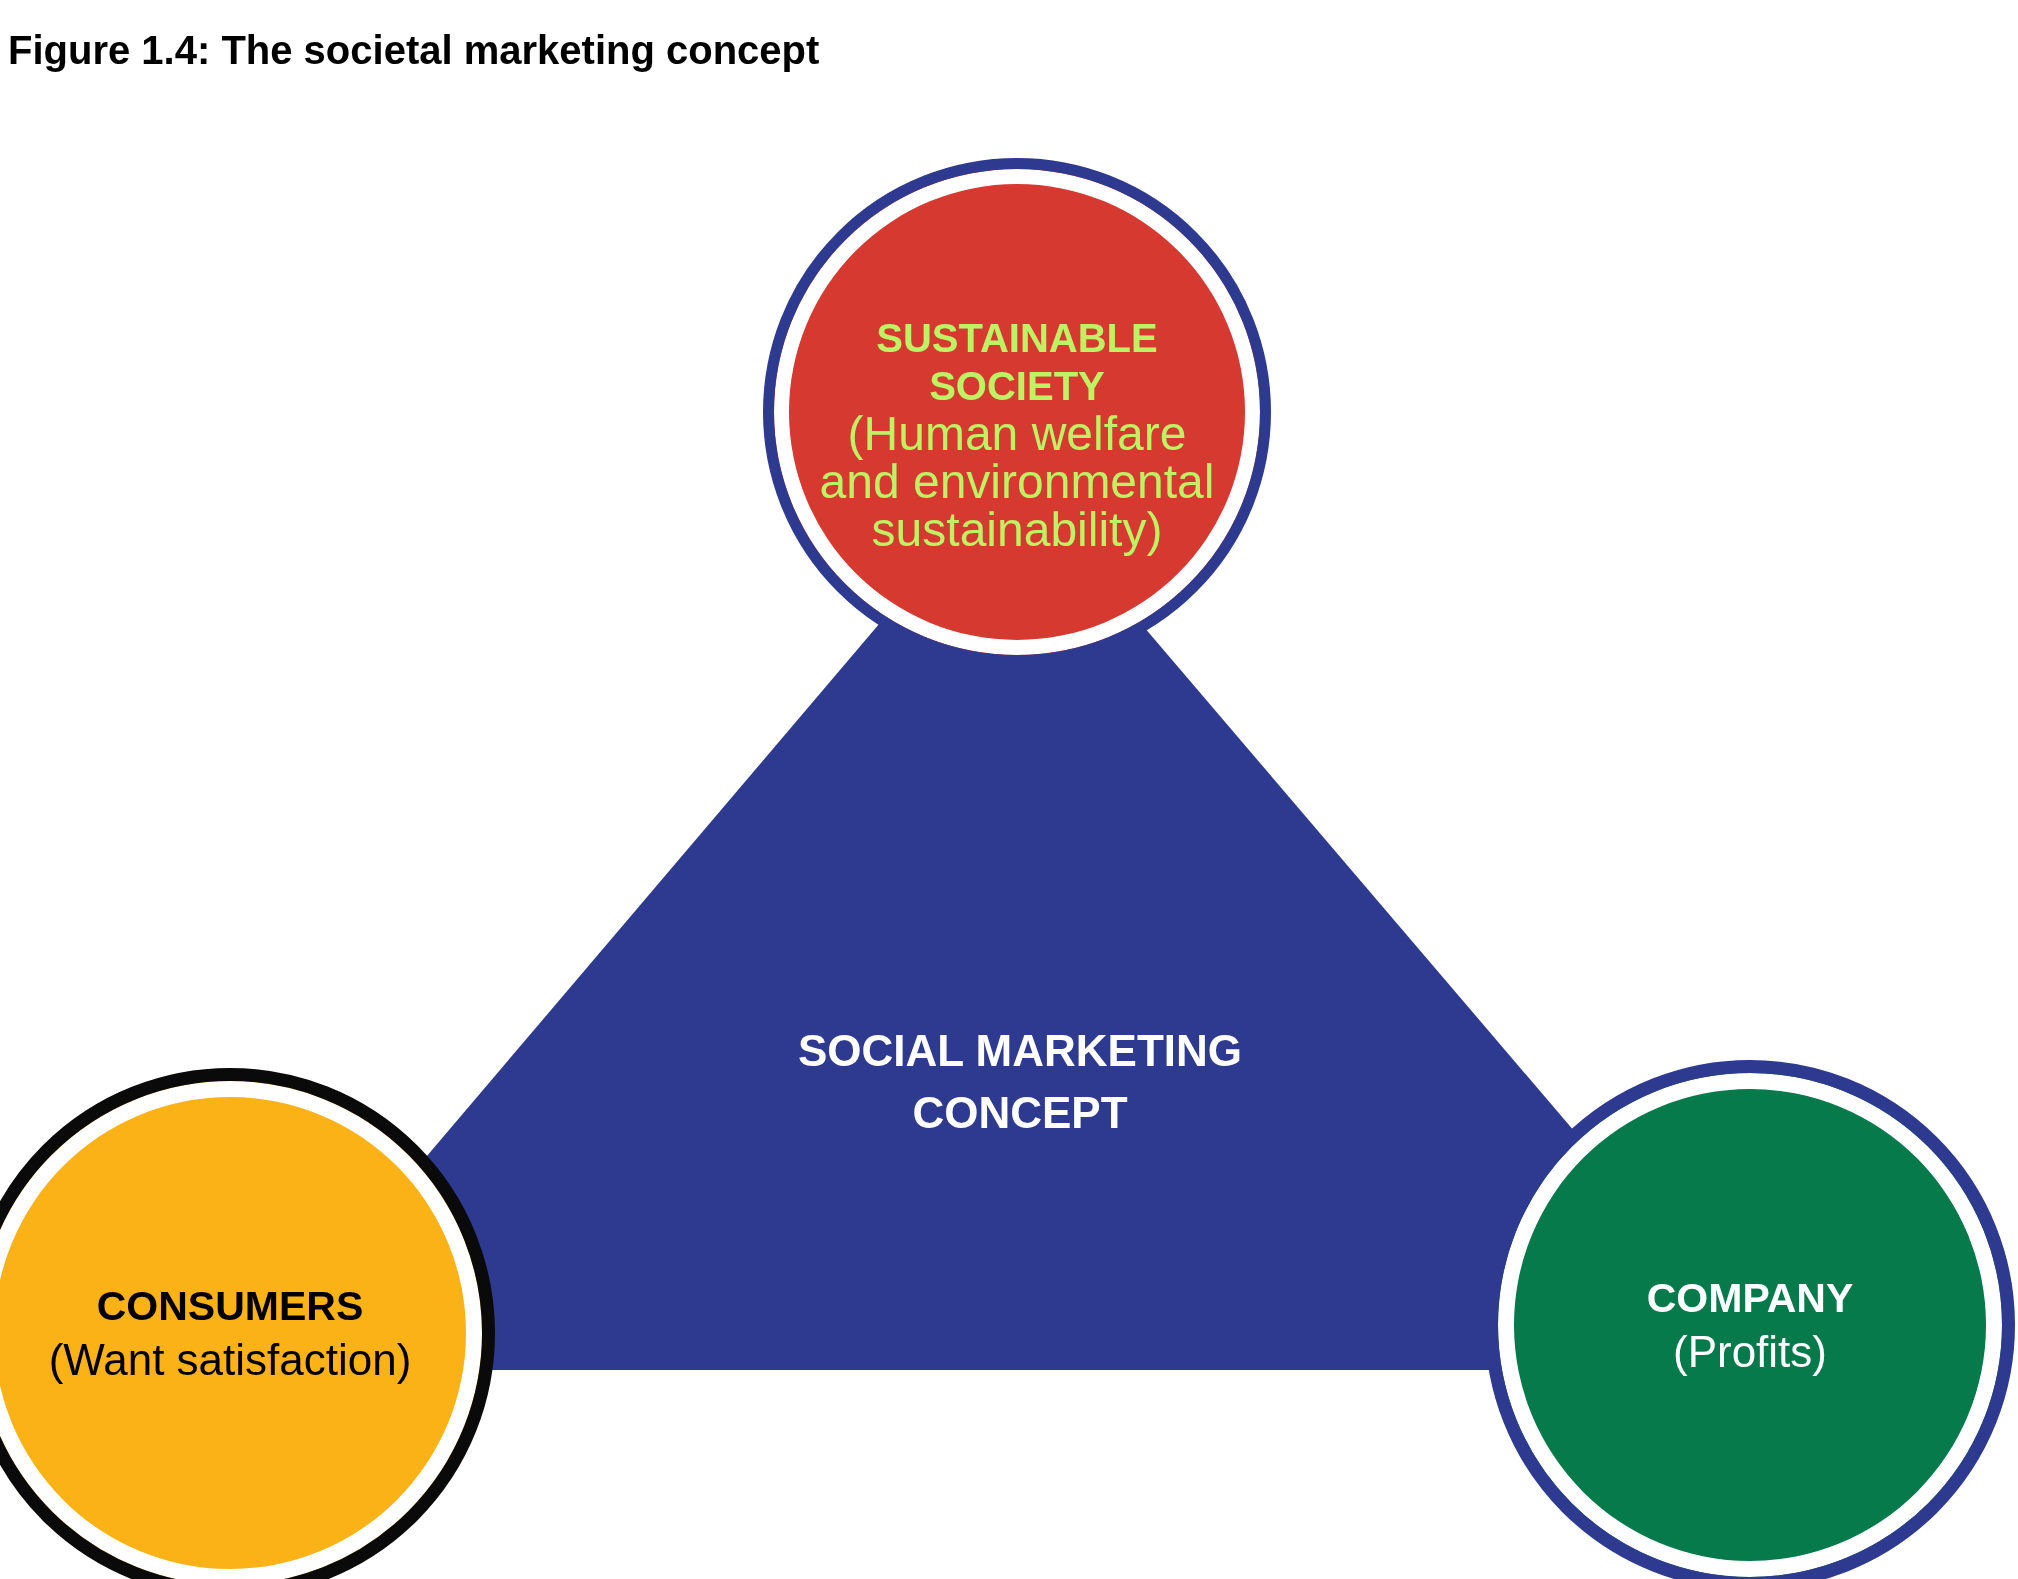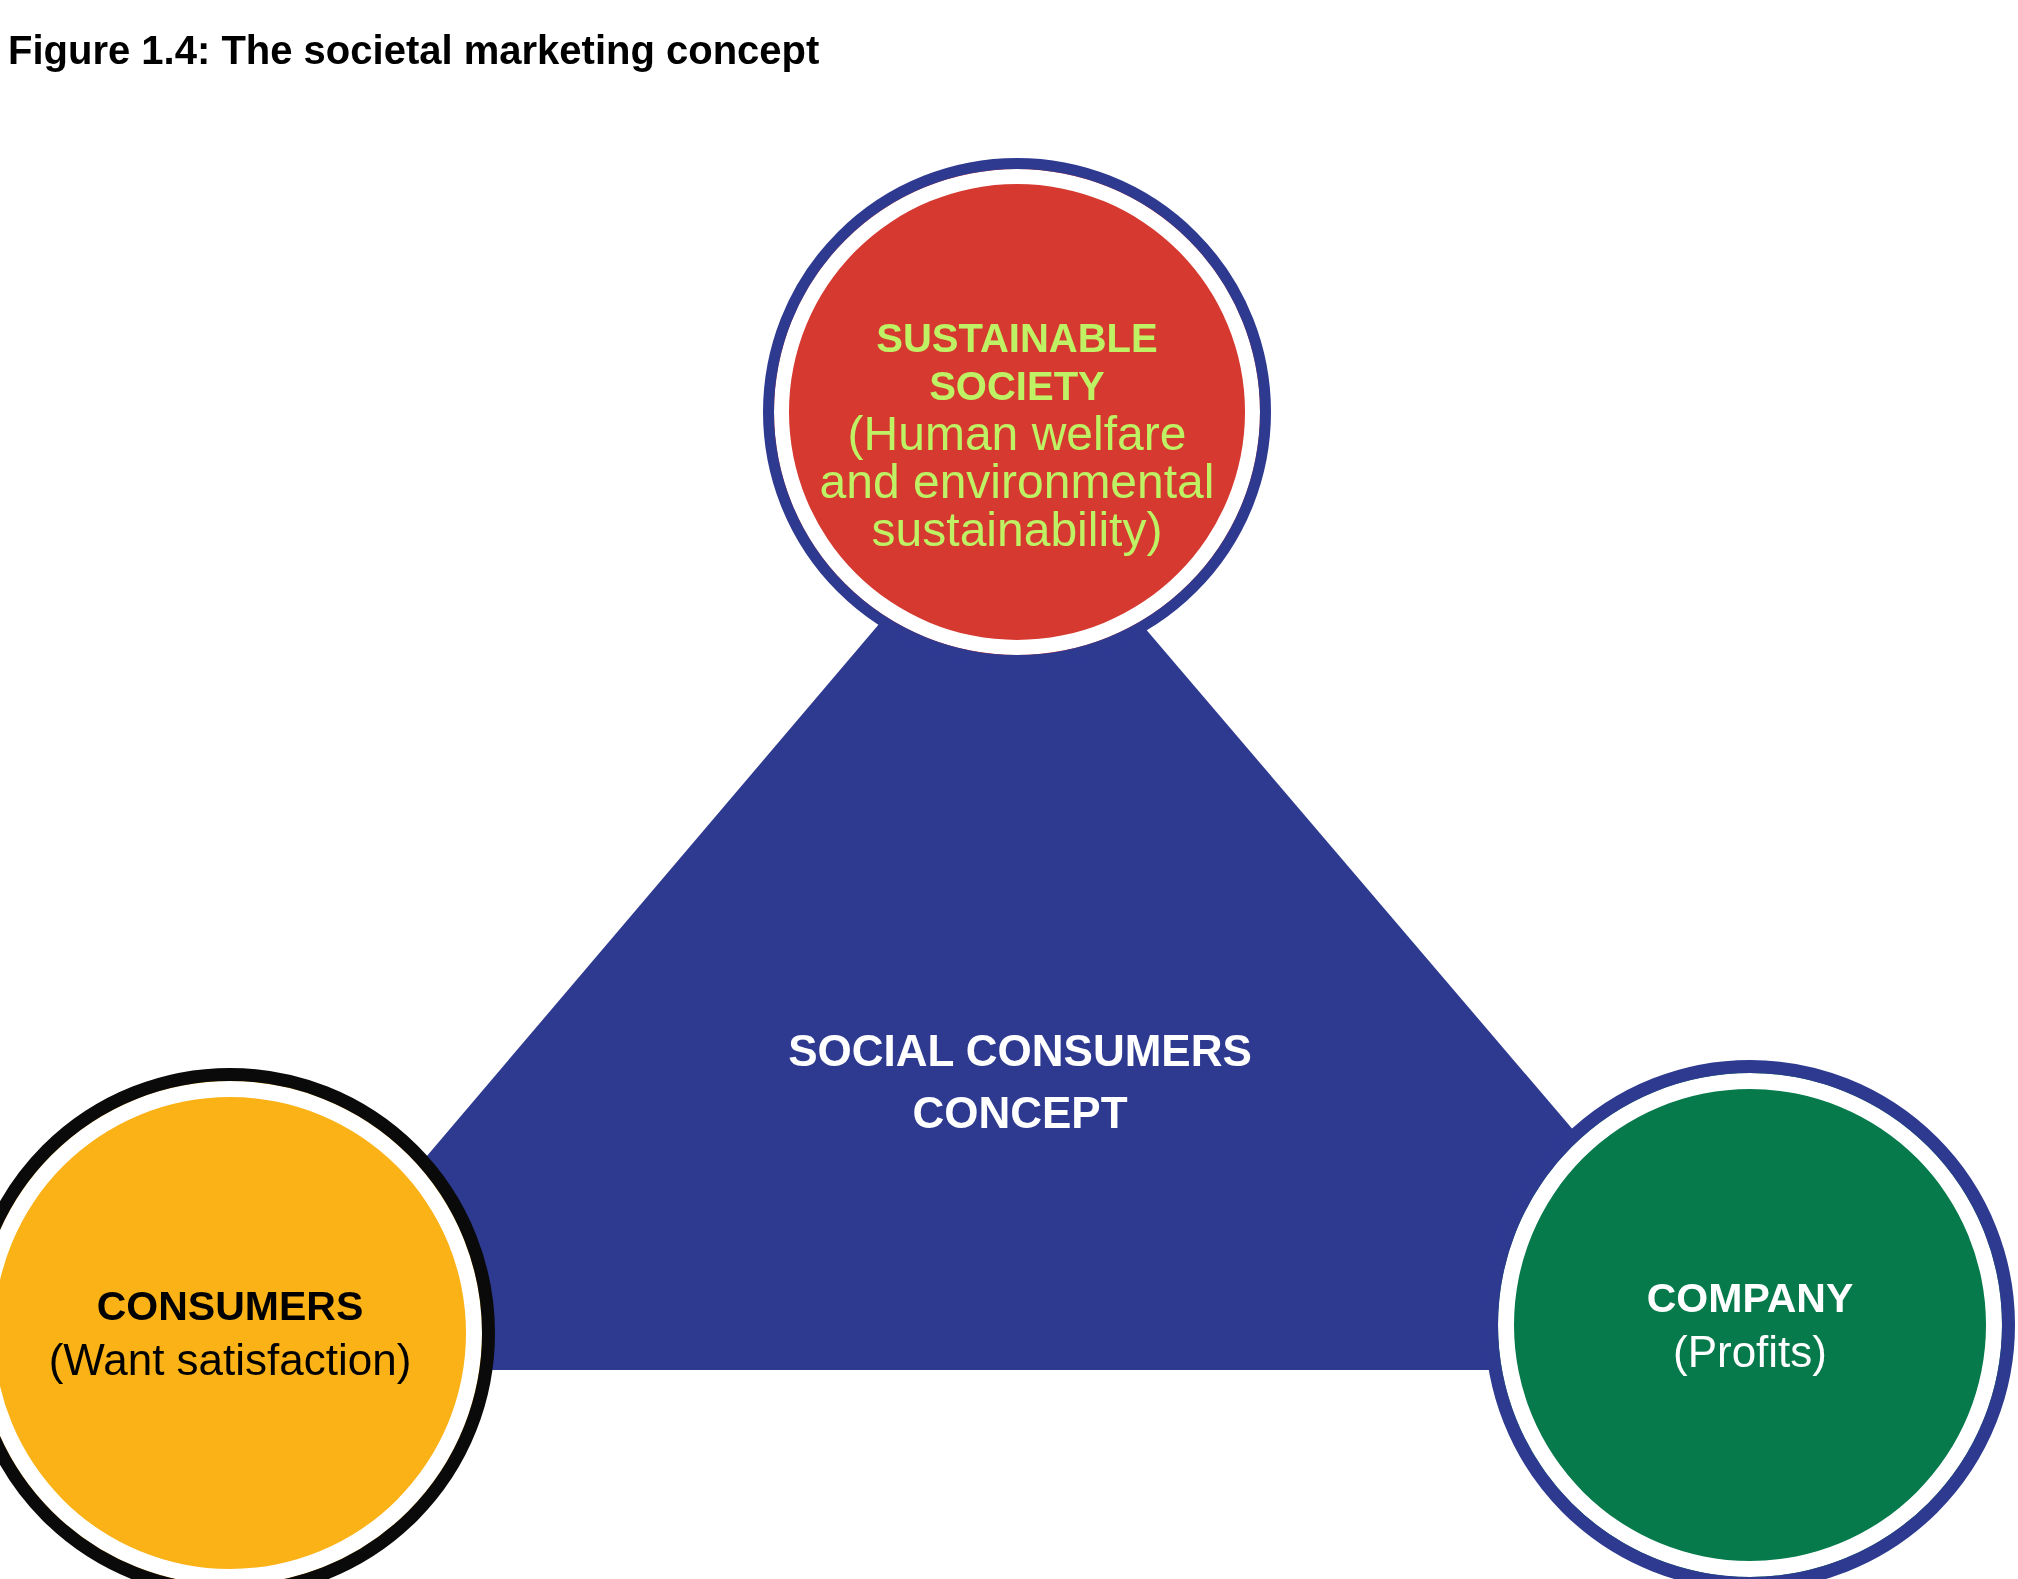--- a/index.html
+++ b/index.html
@@ -117,21 +117,21 @@
 
 <div class="canvas">
 
   <h1 class="figure-title">Figure 1.4: The societal marketing concept</h1>
 
   <svg class="triangle" viewBox="0 0 2018 1579" aria-hidden="true">
     <polygon points="1010,448 245,1348 1778,1348"></polygon>
   </svg>
 
   <div class="center-label">
-    <span>SOCIAL CONSUMERS</span>
+    <span>SOCIAL MARKETING</span>
     <span>CONCEPT</span>
   </div>
 
   <div class="circle circle-red">
     <div class="circle-text">
       <span class="h">SUSTAINABLE</span>
       <span class="h">SOCIETY</span>
       <span class="s">(Human welfare</span>
       <span class="s">and environmental</span>
       <span class="s">sustainability)</span>

